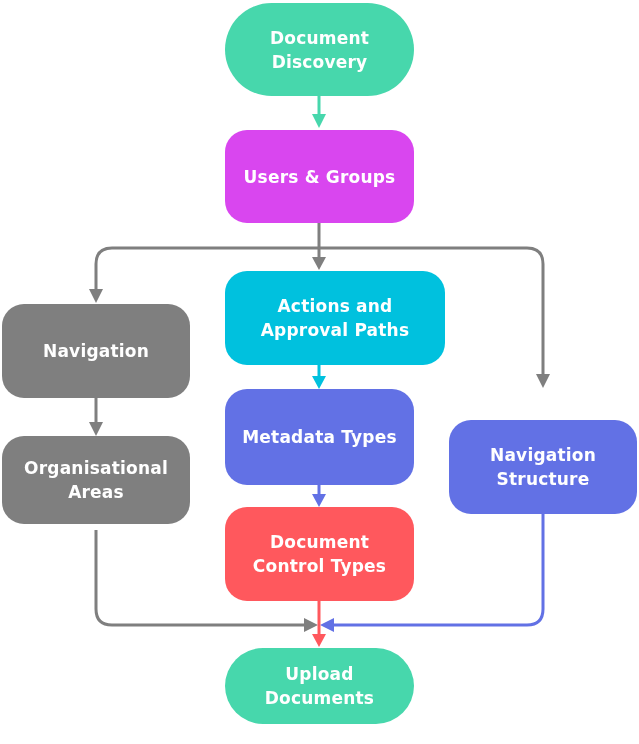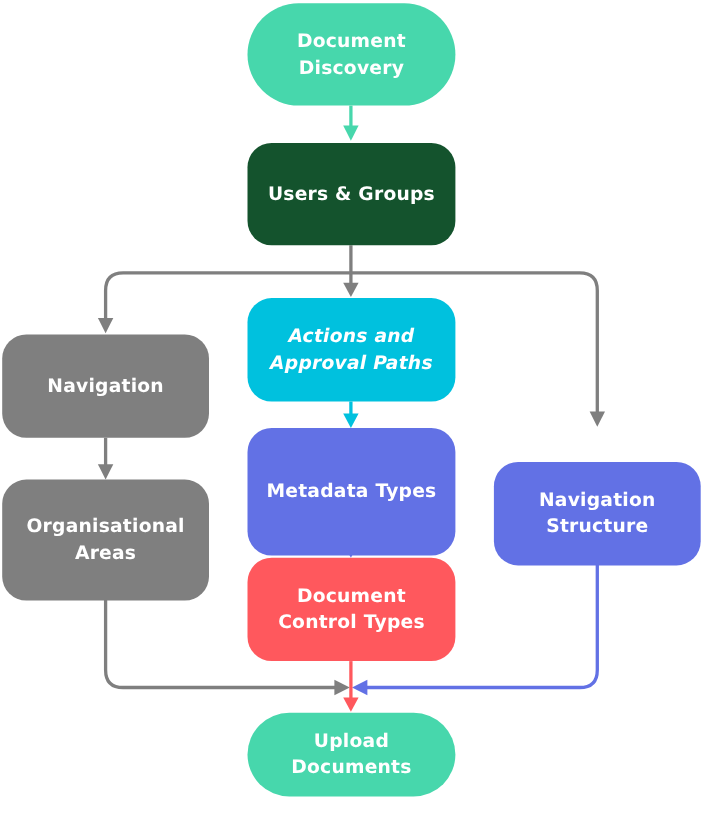--- a/index.html
+++ b/index.html
@@ -61,43 +61,43 @@
     <line x1="319" y1="601" x2="319" y2="636" stroke="#ff585d" stroke-width="3"></line>
     <polygon points="312,634 326,634 319,647" fill="#ff585d"></polygon>
   </g>
 </svg>
 
 <div class="node pill" style="left:225px; top:3px; width:189px; height:93px; background:#47d7ac;">
   <span class="label">Document
 Discovery</span>
 </div>
 
-<div class="node rounded" style="left:225px; top:130px; width:189px; height:93px; background:#14532d;">
+<div class="node rounded" style="left:225px; top:130px; width:189px; height:93px; background:#d946ef;">
   <span class="label">Users &amp; Groups</span>
 </div>
 
 <div class="node rounded" style="left:2px; top:304px; width:188px; height:94px; background:#7f7f7f;">
   <span class="label">Navigation</span>
 </div>
 
-<div class="node rounded" style="left:225px; top:271px; width:189px; height:94px; background:#00c1de;font-style:italic;">
+<div class="node rounded" style="left:225px; top:271px; width:220px; height:94px; background:#00c1de;">
   <span class="label">Actions and
 Approval Paths</span>
 </div>
 
-<div class="node rounded" style="left:225px; top:389px; width:189px; height:116px; background:#6271e5;">
+<div class="node rounded" style="left:225px; top:389px; width:189px; height:96px; background:#6271e5;">
   <span class="label">Metadata Types</span>
 </div>
 
 <div class="node rounded" style="left:449px; top:389px; width:188px; height:94px; background:#6271e5;margin-top:31px;">
   <span class="label">Navigation
 Structure</span>
 </div>
 
-<div class="node rounded" style="left:2px; top:436px; width:188px; height:110px; background:#7f7f7f;">
+<div class="node rounded" style="left:2px; top:436px; width:188px; height:88px; background:#7f7f7f;">
   <span class="label">Organisational
 Areas</span>
 </div>
 
 <div class="node rounded" style="left:225px; top:507px; width:189px; height:94px; background:#ff585d;">
   <span class="label">Document
 Control Types</span>
 </div>
 
 <div class="node pill" style="left:225px; top:648px; width:189px; height:76px; background:#47d7ac;">

